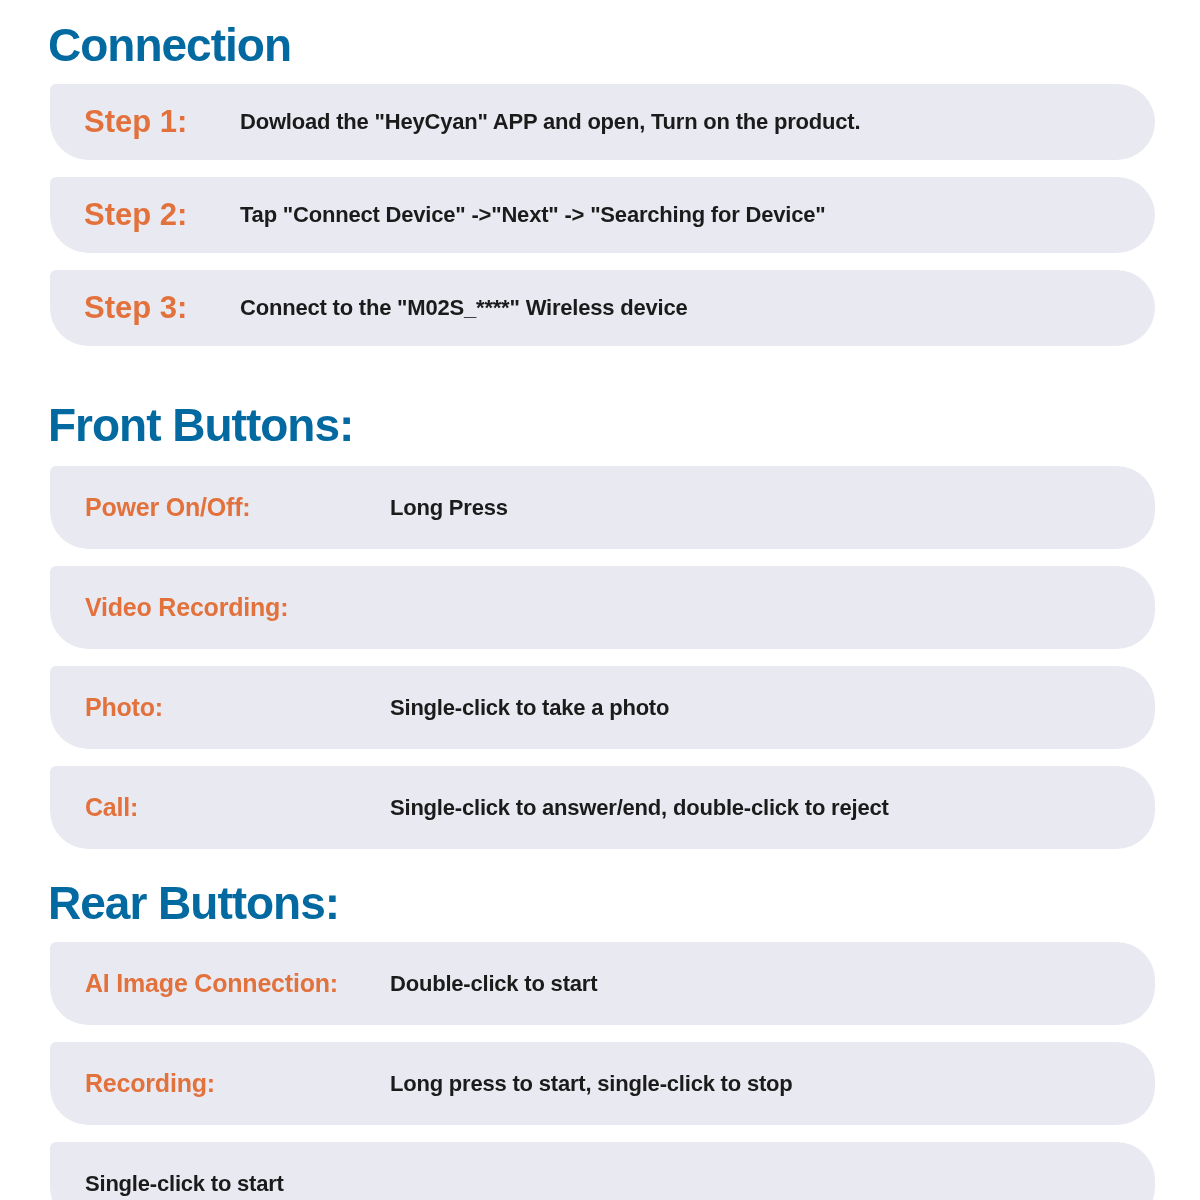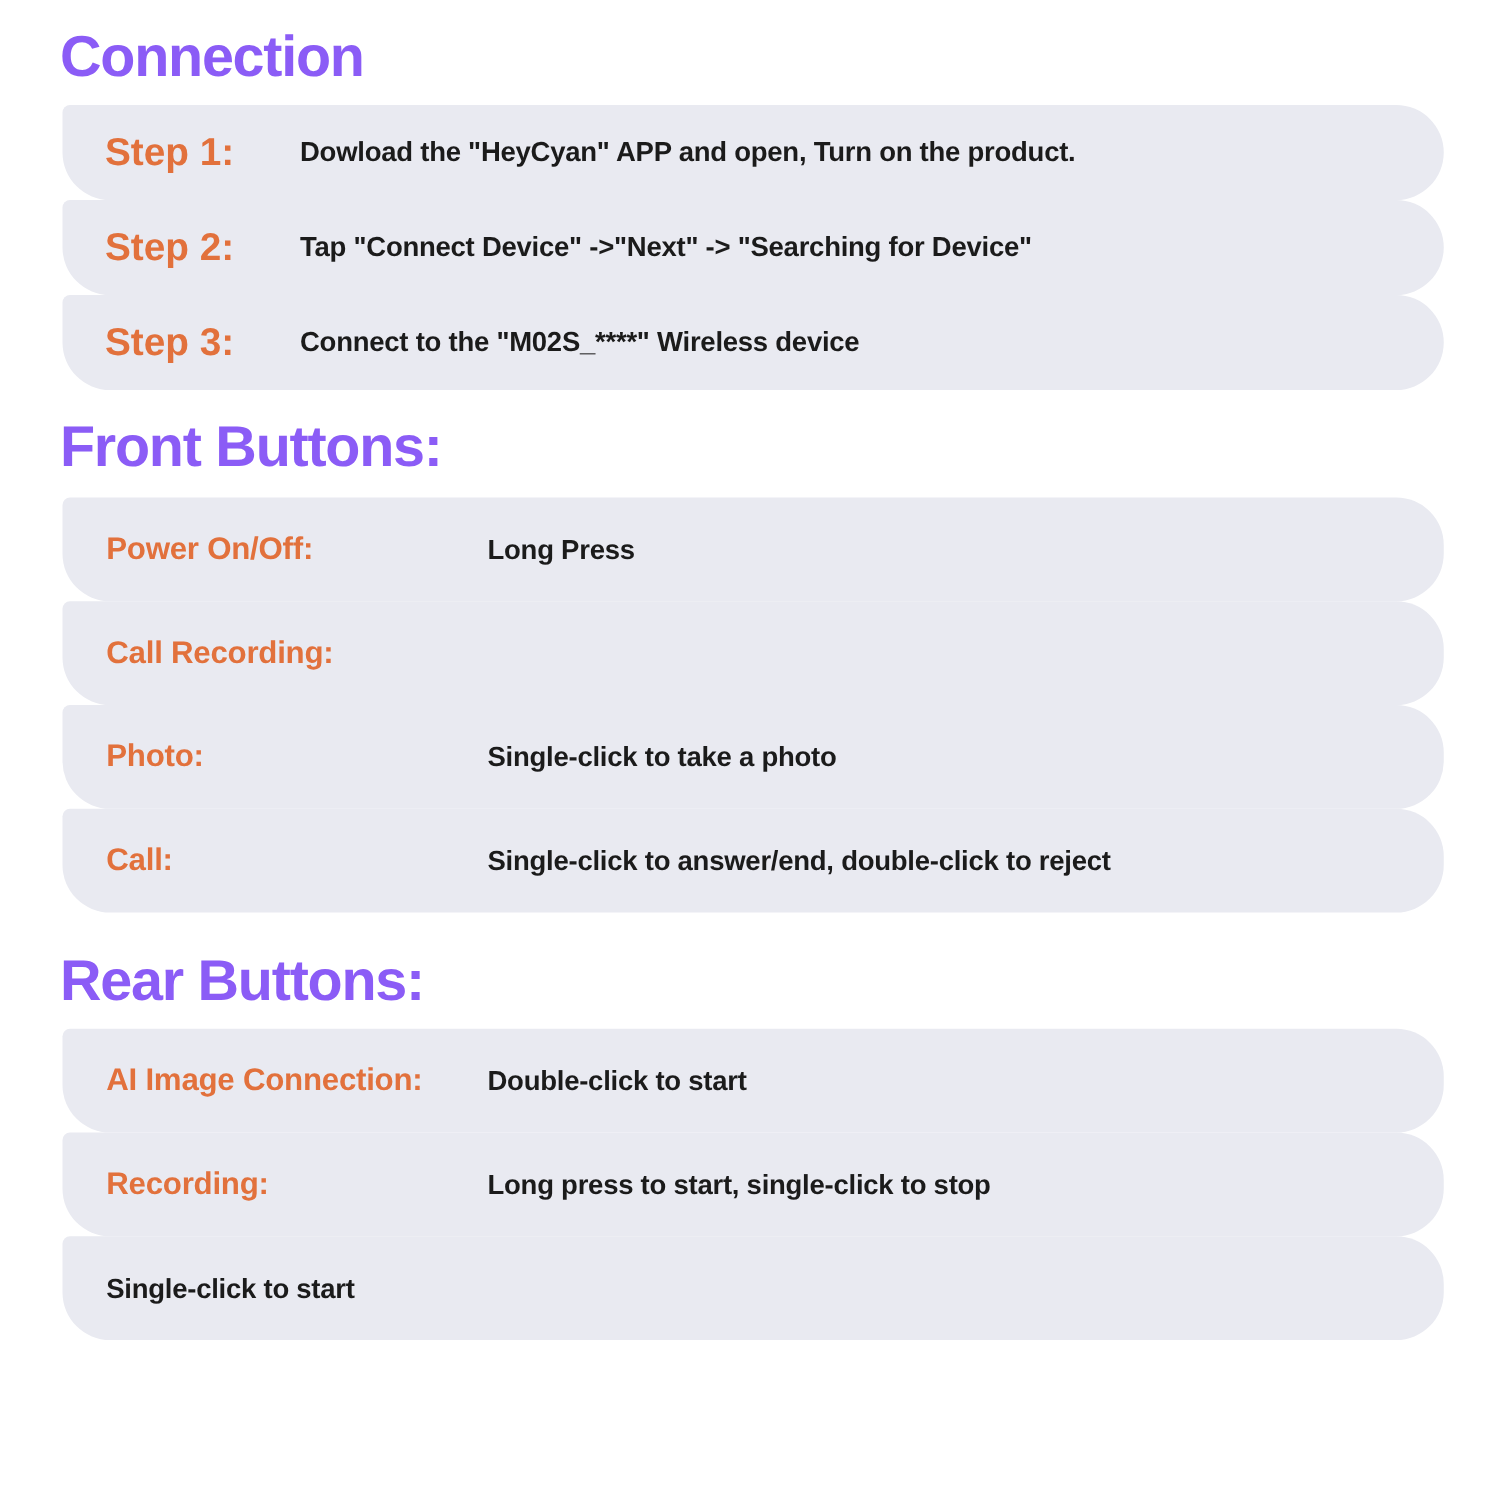--- a/index.html
+++ b/index.html
@@ -6,35 +6,36 @@
   html, body { width:1200px; height:1200px; background:#ffffff; overflow:hidden; }
   body { font-family:"Liberation Sans", sans-serif; color:#1b1b1b; }
   .page { position:relative; width:1200px; height:1200px; }
 
   .heading {
     margin-left:48px;
     font-size:46px;
     line-height:46px;
     font-weight:700;
     letter-spacing:-1px;
-    color:#8b5cf6;
+    color:#0369a1;
   }
   .heading.h-connection { margin-top:22px; }
-  .heading.h-front { margin-top:22px; }
+  .heading.h-front { margin-top:56px; }
   .heading.h-rear { margin-top:31px; }
 
   .rows { margin-left:50px; margin-top:16px; width:1105px; }
   .rows.steps { margin-top:16px; }
   .rows.front { margin-top:18px; }
 
   .row {
     display:flex;
     align-items:center;
     background:var(--row-bg, #E9EAF1);
     border-radius:6px 38px 38px 38px;
+    margin-bottom:17px;
   }
   .row:last-child { margin-bottom:16px; }
 
   .steps .row { height:76px; padding-left:34px; }
   .front .row, .rear .row { height:83px; padding-left:35px; }
 
   .label {
     color:var(--accent, #E2713C);
     font-weight:700;
     flex-shrink:0;
@@ -73,21 +74,21 @@
   </div>
 
   <div class="heading h-front">Front Buttons:</div>
 
   <div class="rows front">
     <div class="row">
       <span class="label">Power On/Off:</span>
       <span class="desc">Long Press</span>
     </div>
     <div class="row">
-      <span class="label">Call Recording:</span>
+      <span class="label">Video Recording:</span>
     </div>
     <div class="row">
       <span class="label">Photo:</span>
       <span class="desc">Single-click to take a photo</span>
     </div>
     <div class="row">
       <span class="label">Call:</span>
       <span class="desc">Single-click to answer/end, double-click to reject</span>
     </div>
   </div>

